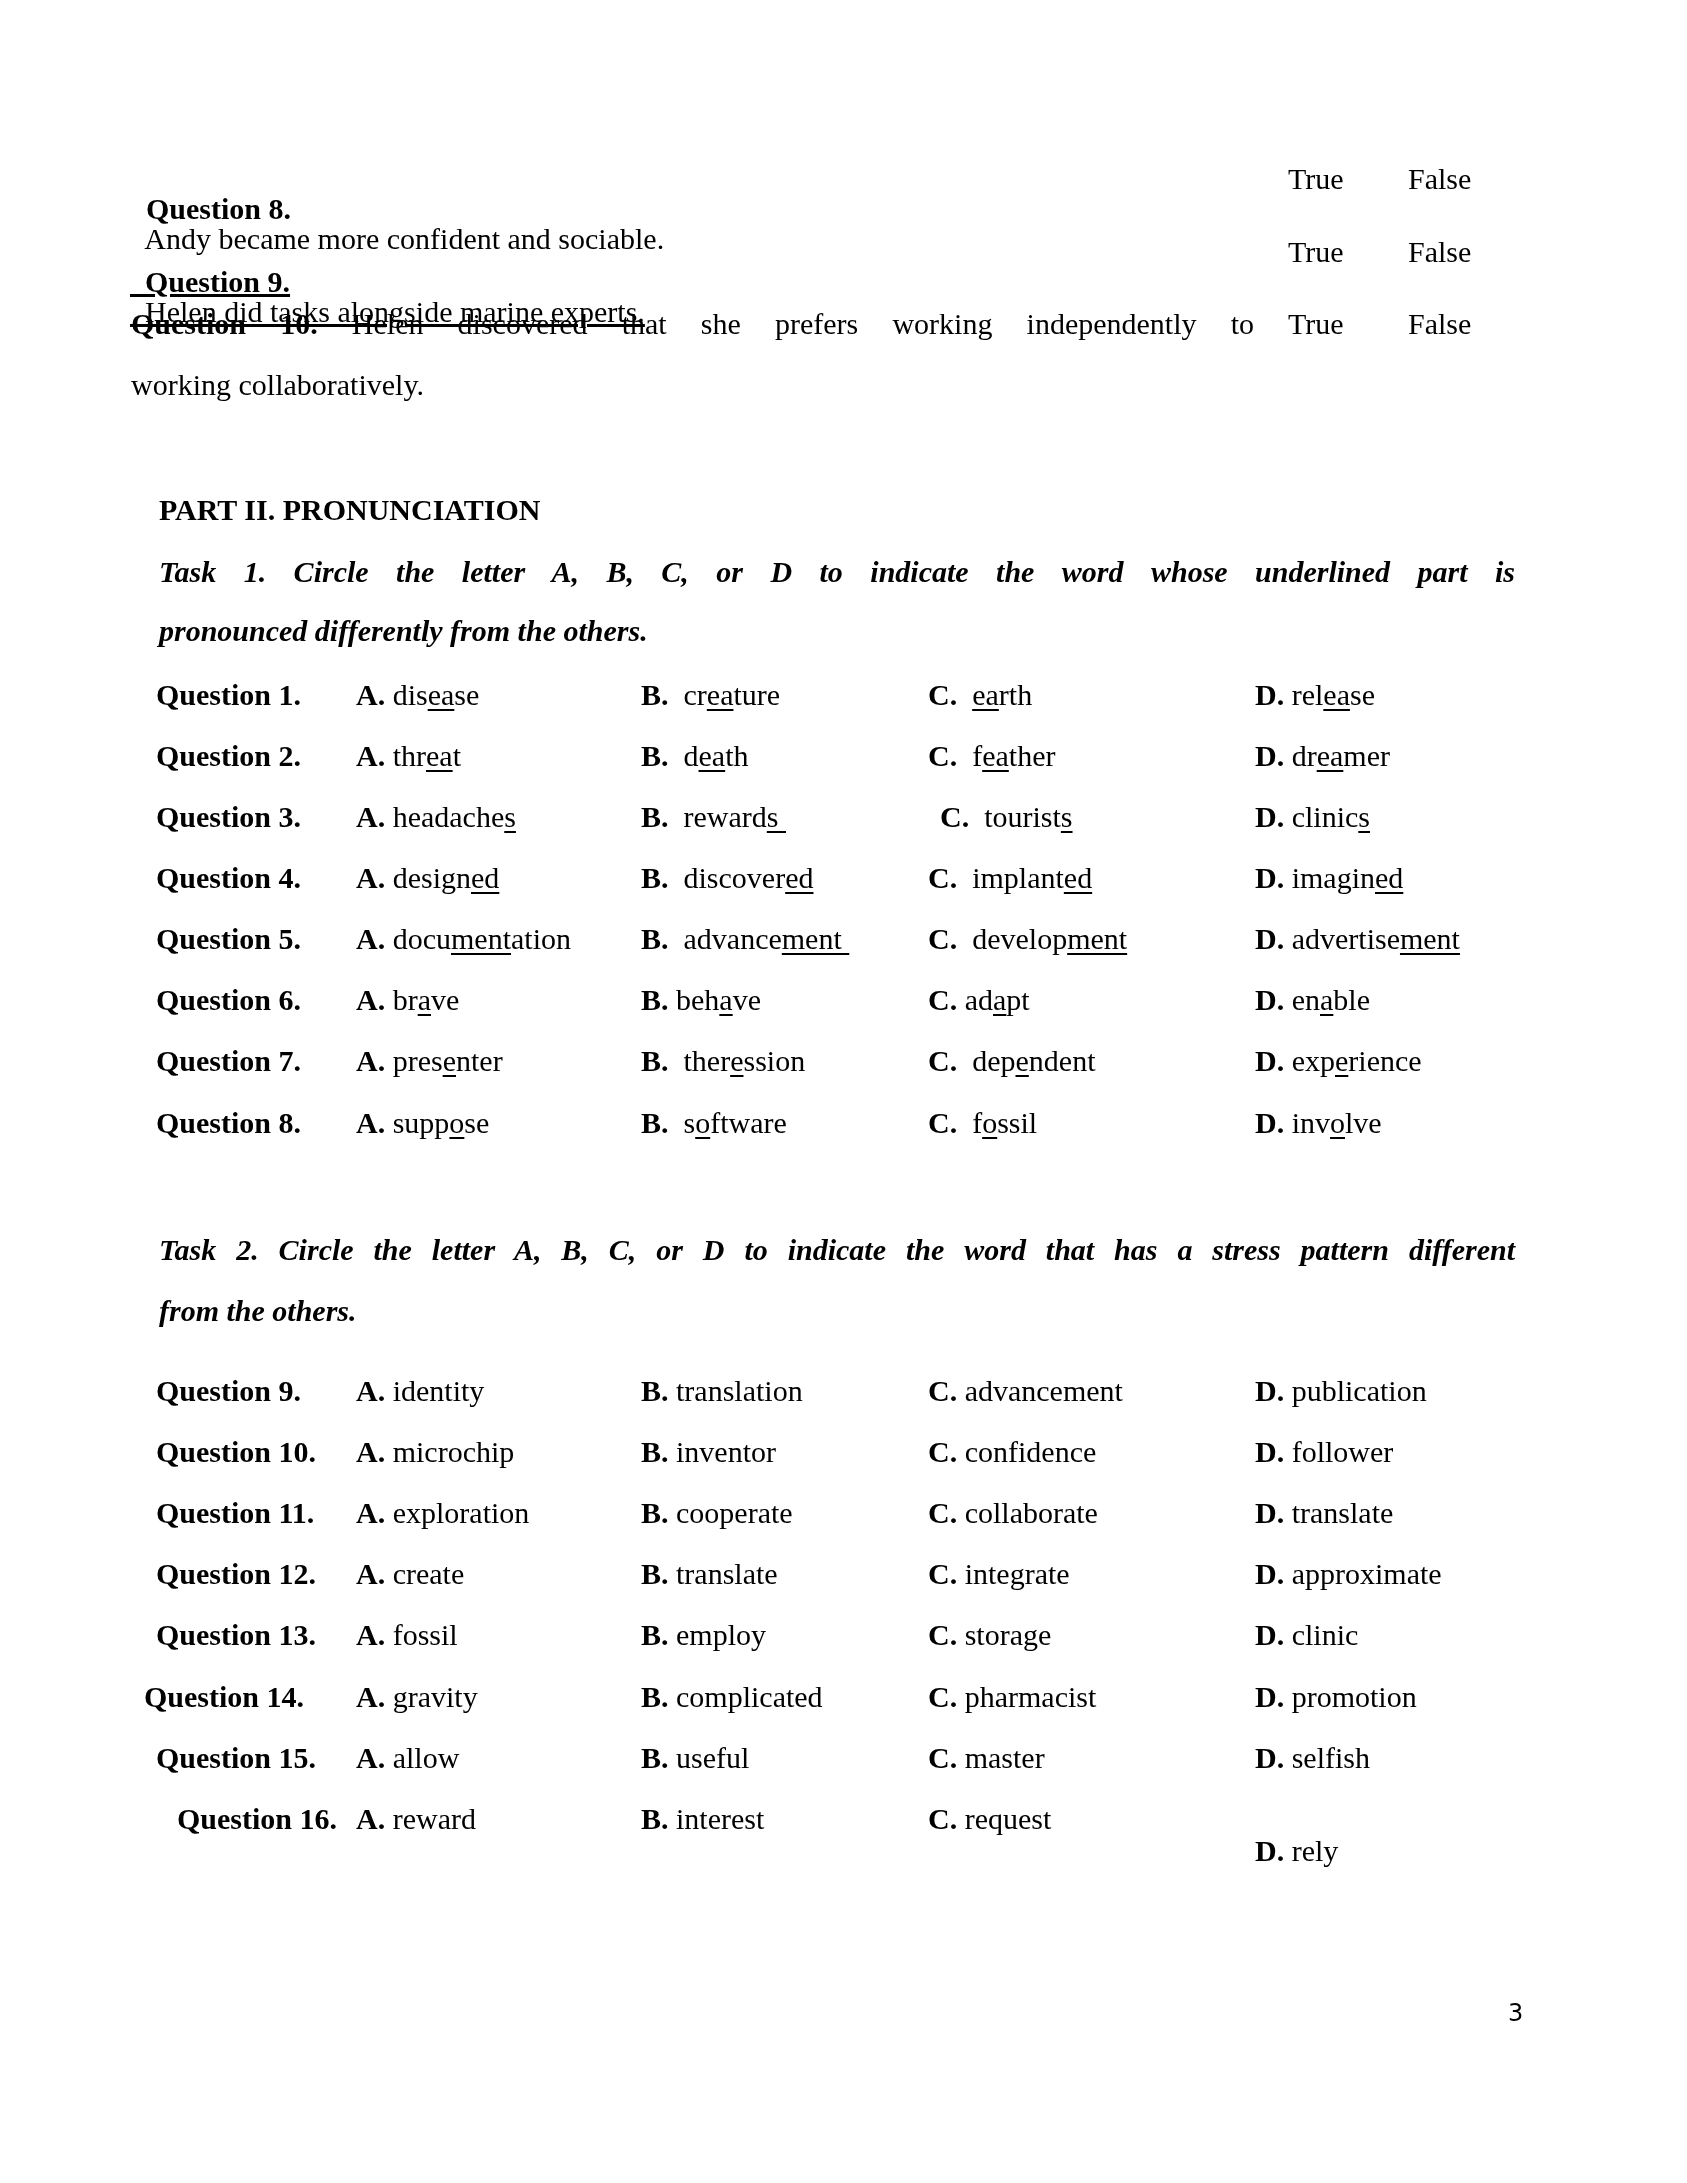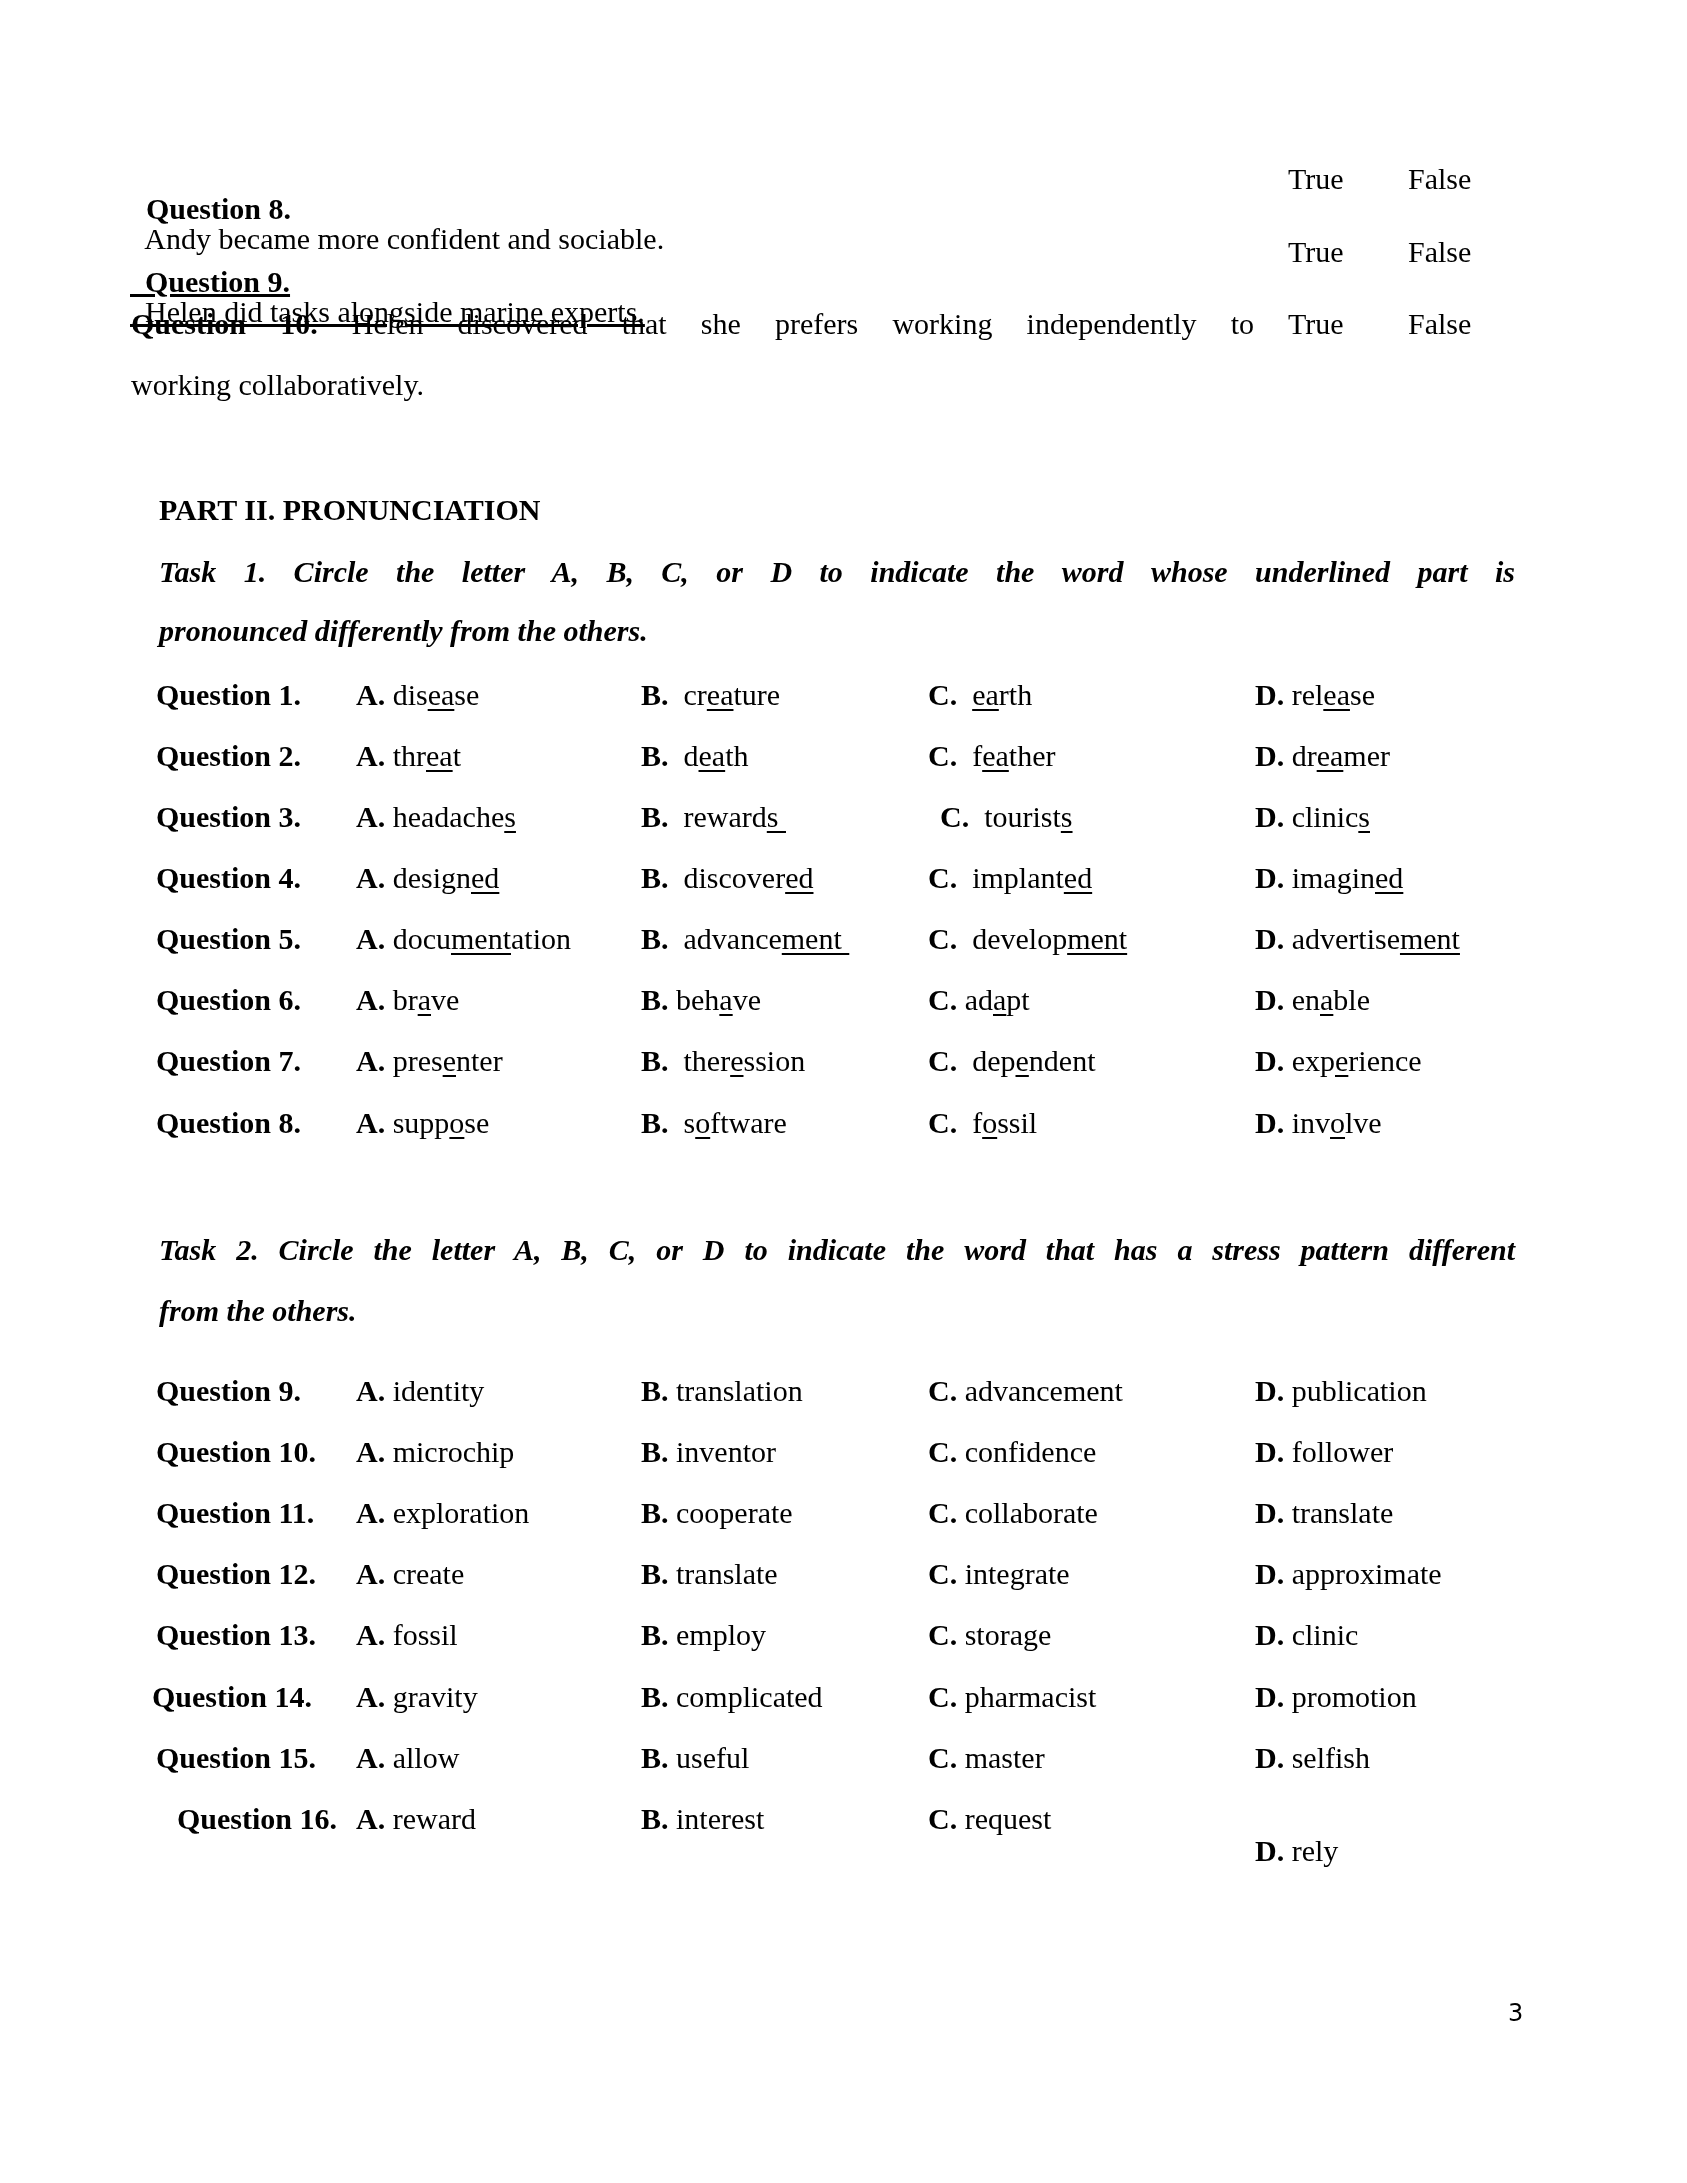--- a/index.html
+++ b/index.html
@@ -135,21 +135,21 @@
       <span class="cell" style="left: 1255px;"><span class="b">D.</span> <span>approximate</span></span>
     </div>
     <div class="row" style="top: 1620px;">
       <span class="cell b" style="left: 156px;">Question 13.</span>
       <span class="cell" style="left: 356px;"><span class="b">A.</span> <span>fossil</span></span>
       <span class="cell" style="left: 641px;"><span class="b">B.</span> <span>employ</span></span>
       <span class="cell" style="left: 928px;"><span class="b">C.</span> <span>storage</span></span>
       <span class="cell" style="left: 1255px;"><span class="b">D.</span> <span>clinic</span></span>
     </div>
     <div class="row" style="top: 1682px;">
-      <span class="cell b" style="left: 152px; font-family: Liberation Serif, serif;">Question 14.</span>
+      <span class="cell b" style="left: 144px; font-family: Liberation Serif, serif;">Question 14.</span>
       <span class="cell" style="left: 356px;"><span class="b">A.</span> <span>gravity</span></span>
       <span class="cell" style="left: 641px;"><span class="b">B.</span> <span>complicated</span></span>
       <span class="cell" style="left: 928px;"><span class="b">C.</span> <span>pharmacist</span></span>
       <span class="cell" style="left: 1255px;"><span class="b">D.</span> <span>promotion</span></span>
     </div>
     <div class="row" style="top: 1743px;">
       <span class="cell b" style="left: 156px;">Question 15.</span>
       <span class="cell" style="left: 356px;"><span class="b">A.</span> <span>allow</span></span>
       <span class="cell" style="left: 641px;"><span class="b">B.</span> <span>useful</span></span>
       <span class="cell" style="left: 928px;"><span class="b">C.</span> <span>master</span></span>

